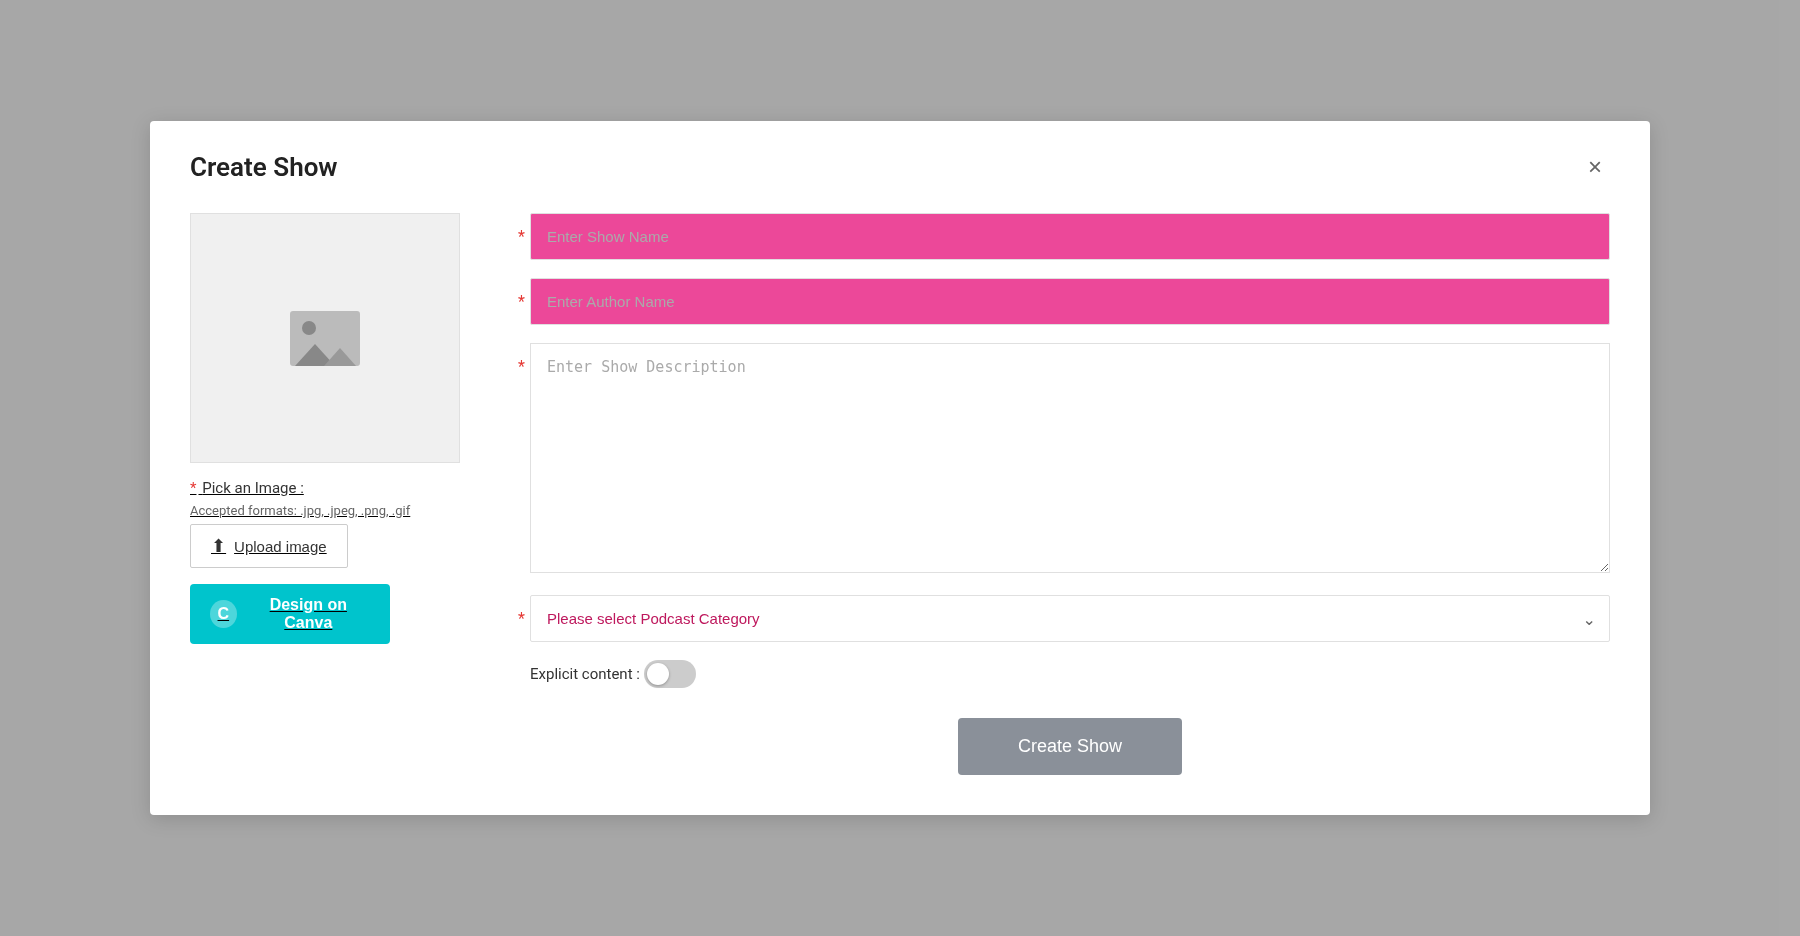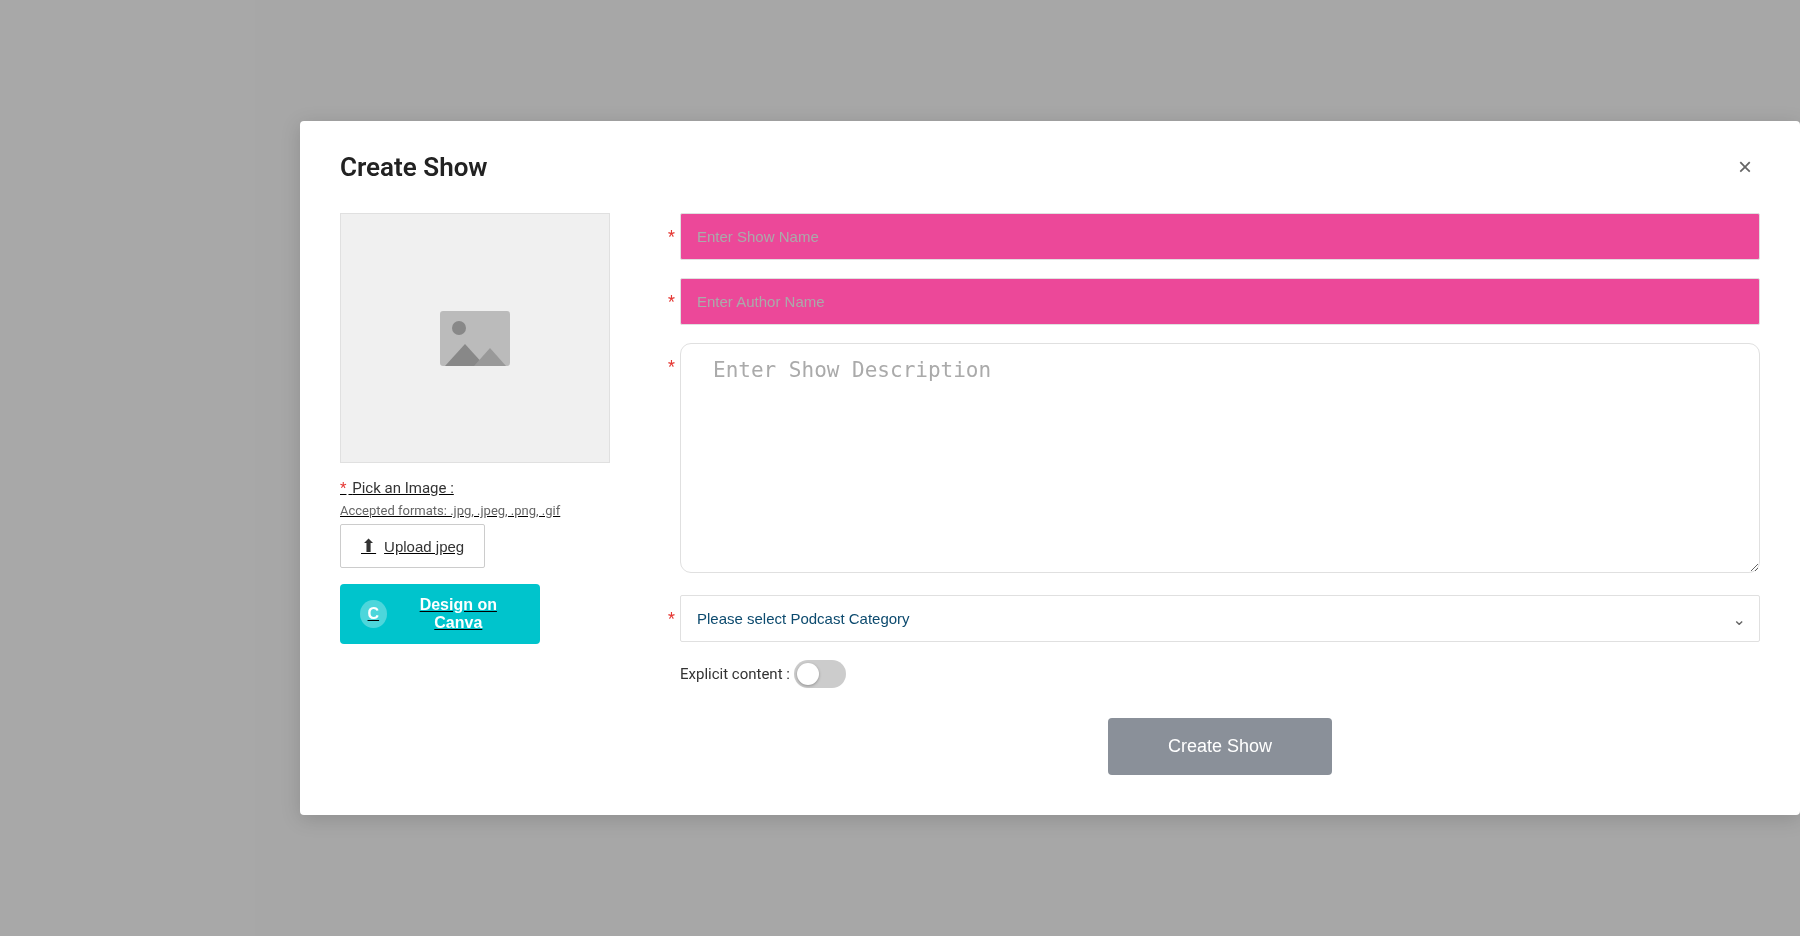--- a/index.html
+++ b/index.html
@@ -16,21 +16,21 @@
       justify-content: center;
       min-height: 100vh;
     }
 
     .modal-overlay {
       width: 1800px;
       height: 936px;
       background: rgba(0,0,0,0.3);
       display: flex;
       align-items: center;
-      justify-content: flex-end;
+      justify-content: center;
     }
 
     .modal {
       background: #ffffff;
       border-radius: 4px;
       width: 1500px;
       max-height: 870px;
       padding: 30px 40px 40px 40px;
       position: relative;
       box-shadow: 0 4px 20px rgba(0,0,0,0.15);
@@ -171,24 +171,24 @@
       background: #ec4899;
       outline: none;
     }
 
     .form-input::placeholder {
       color: #aaaaaa;
     }
 
     .form-textarea {
       width: 100%;
-      padding: 14px 32px;
+      padding: 14px 16px;
       border: 1px solid #e0e0e0;
-      border-radius: 11px;
-      font-size: 21px;
+      border-radius: 0;
+      font-size: 15px;
       color: #333333;
       background: #ffffff;
       outline: none;
       height: 230px;
       resize: vertical;
     }
 
     .form-textarea::placeholder {
       color: #aaaaaa;
     }
@@ -196,21 +196,21 @@
     .form-select-wrapper {
       position: relative;
     }
 
     .form-select {
       width: 100%;
       padding: 14px 16px;
       border: 1px solid #e0e0e0;
       border-radius: 2px;
       font-size: 15px;
-      color: #0c4a6e;
+      color: #be185d;
       background: #ffffff;
       outline: none;
       appearance: none;
       cursor: pointer;
     }
 
     .select-arrow {
       position: absolute;
       right: 14px;
       top: 50%;
@@ -357,21 +357,21 @@
         </div>
 
         <p class="pick-image-label">
           <span class="required-star">*</span>
           <span>Pick an Image :</span>
         </p>
         <p class="accepted-formats">Accepted formats: .jpg, .jpeg, .png, .gif</p>
 
         <button class="upload-btn">
           <span class="upload-icon">⬆</span>
-          <span>Upload jpeg</span>
+          <span>Upload image</span>
         </button>
 
         <button class="canva-btn">
           <div class="canva-logo">C</div>
           <span>Design on Canva</span>
         </button>
       </div>
 
       <div class="right-panel">
 

